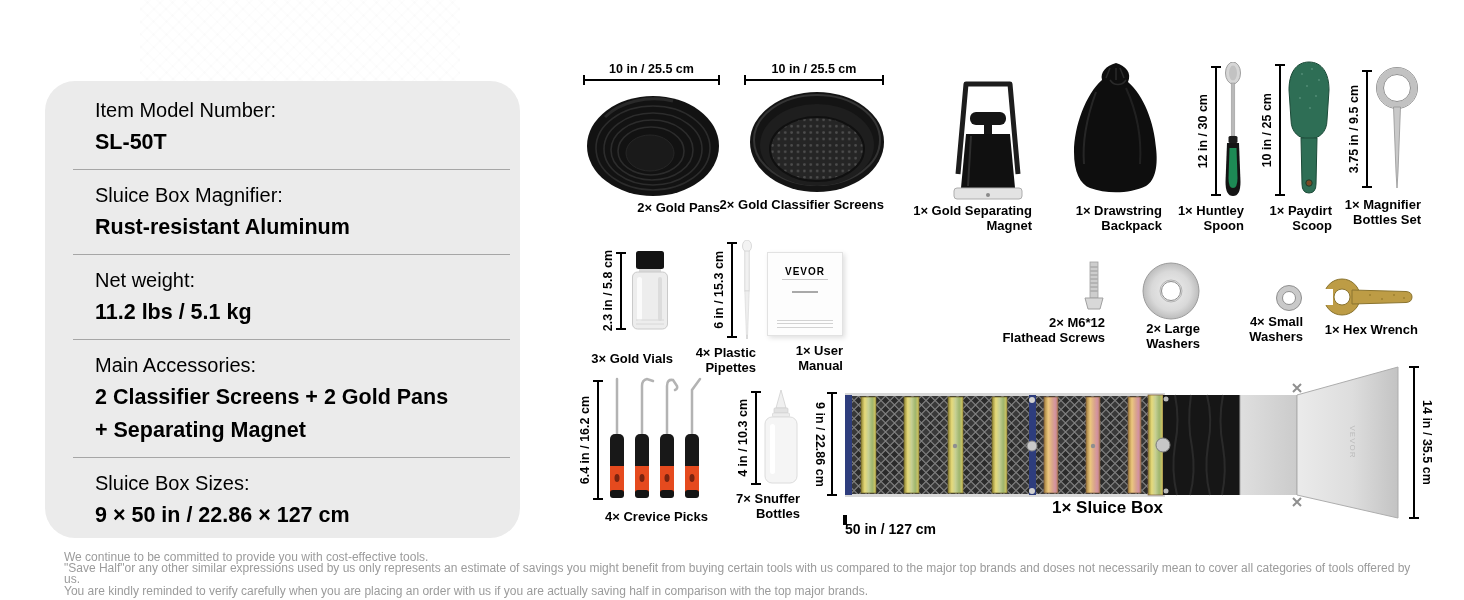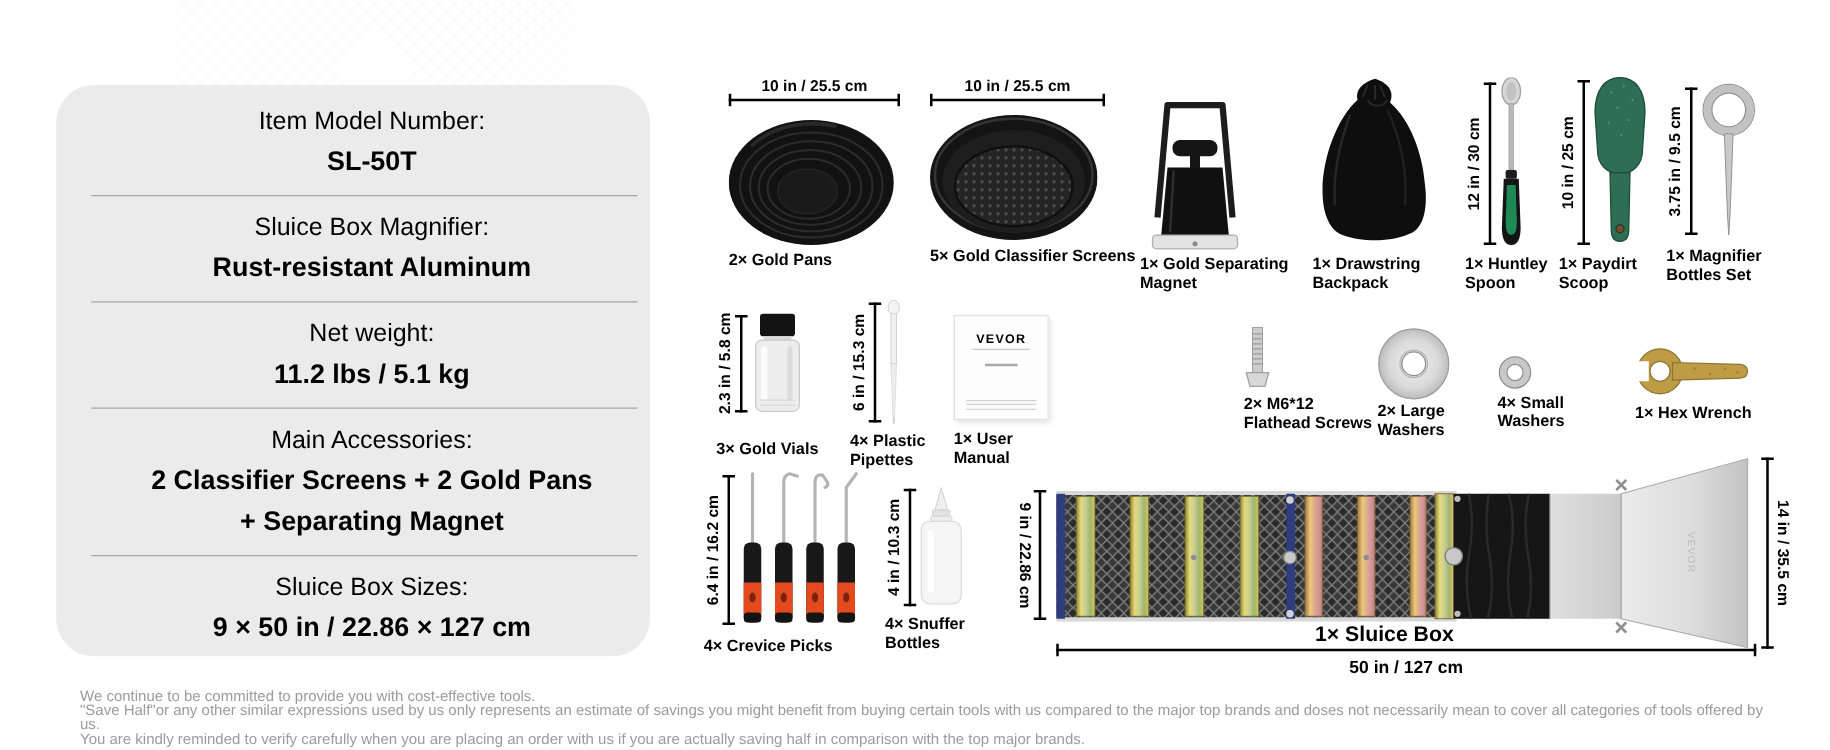--- a/index.html
+++ b/index.html
@@ -1,25 +1,25 @@
 <!DOCTYPE html>
 <html><head>
 <meta charset="utf-8">
 <style>
   html,body{margin:0;padding:0;background:#fff;}
   .canvas{position:relative;width:1464px;height:600px;background:#fff;overflow:hidden;
           font-family:"Liberation Sans",sans-serif;color:#000;}
   
-  .spec-panel{position:absolute;left:45px;top:68px;width:475px;height:457px;background:#ebebeb;
-              border-radius:30px;padding:14px 20px 0 50px;box-sizing:border-box;text-align:center;}
+  .spec-panel{position:absolute;left:45px;top:81px;width:475px;height:457px;background:#ebebeb;
+              border-radius:30px;padding:14px 20px 0 50px;box-sizing:border-box;}
   .spec-label{font-size:20px;font-weight:400;line-height:31px;}
   .spec-value{font-size:21.5px;font-weight:700;line-height:33px;white-space:pre-line;}
   .spec-divider{border:none;border-top:1px solid #a6a6a6;margin:10px -10px 10px -22px;}
   
-  .item{position:absolute;display:flex;flex-direction:column;align-items:flex-start;}
+  .item{position:absolute;display:flex;flex-direction:column;align-items:flex-end;}
   .label{font-weight:700;font-size:13px;line-height:14.5px;text-align:center;color:#000;}
   .nowrap{white-space:nowrap;}
   .dim-text{font-weight:700;font-size:12.5px;line-height:15px;white-space:nowrap;}
   .dim-top{display:flex;flex-direction:column;align-items:center;align-self:stretch;}
   .dim-h{position:relative;height:1.6px;background:#000;align-self:stretch;margin-top:2px;}
   .dim-h::before,.dim-h::after{content:"";position:absolute;top:-4.5px;width:1.6px;height:10.5px;background:#000;}
   .dim-h::before{left:0}.dim-h::after{right:0}
   .dim-v{position:relative;width:1.6px;background:#000;}
   .dim-v::before,.dim-v::after{content:"";position:absolute;left:-4.5px;width:10.5px;height:1.6px;background:#000;}
   .dim-v::before{top:0}.dim-v::after{bottom:0}
@@ -31,21 +31,21 @@
   .manual{width:76px;height:84px;background:#fdfdfd;border:1px solid #e2e2e2;box-sizing:border-box;
           box-shadow:2px 2px 5px rgba(0,0,0,.13);display:flex;flex-direction:column;align-items:center;}
   .m-brand{font-weight:700;font-size:10px;letter-spacing:1px;margin-top:13px;}
   .m-line{background:#c9c9c9;height:1px;width:46px;margin-top:2px;}
   .m-sub{background:#a9a9a9;height:2px;width:26px;margin-top:11px;}
   .m-fine{background:#d2d2d2;height:1px;width:56px;margin-top:2.5px;}
   .m-finewrap{margin-top:24px;display:flex;flex-direction:column;align-items:center;}
   
   .abs{position:absolute;}
   .sluice-label{font-weight:700;font-size:17px;white-space:nowrap;}
-  .dim-bottom{display:flex;flex-direction:column;align-items:center;}
+  .dim-bottom{display:flex;align-items:center;}
   .dim-bottom .dim-text{font-size:14px;margin-top:5px;}
   
   .disclaimer{position:absolute;left:64px;top:552px;width:1360px;color:#9b9b9b;font-size:12px;line-height:11.2px;}
   
   .corner-watermark{position:absolute;left:140px;top:0;width:320px;height:175px;opacity:.5;
      background:
        repeating-linear-gradient(45deg,rgba(0,0,0,.02) 0 2px,transparent 2px 9px),
        repeating-linear-gradient(-45deg,rgba(0,0,0,.02) 0 2px,transparent 2px 9px);}
 </style>
 </head>
@@ -112,21 +112,21 @@
         <pattern id="sievedots" width="6.4" height="6.4" patternUnits="userSpaceOnUse">
           <rect width="6.4" height="6.4" fill="#252525"></rect>
           <circle cx="3.2" cy="3.2" r="1.35" fill="#4d4d4d"></circle>
         </pattern>
       </defs>
       <ellipse cx="67" cy="51" rx="67" ry="50" fill="#141414"></ellipse>
       <ellipse cx="67" cy="49" rx="63" ry="45" fill="none" stroke="#343434" stroke-width="2"></ellipse>
       <ellipse cx="67" cy="54" rx="57" ry="41" fill="#1e1e1e"></ellipse>
       <ellipse cx="67" cy="58" rx="47" ry="32" fill="url(#sievedots)" stroke="#101010" stroke-width="2"></ellipse>
     </svg>
-    <div class="label nowrap" style="margin-top:4px">5× Gold Classifier Screens</div>
+    <div class="label nowrap" style="margin-top:4px">2× Gold Classifier Screens</div>
   </div>
 
   <div class="item" style="left:912px;top:62px;width:120px;">
     <svg width="88" height="140" viewBox="0 0 88 140">
       <path d="M14,112 L22,22 L66,22 L74,112" fill="none" stroke="#1d1d1d" stroke-width="5" stroke-linejoin="round"></path>
       <rect x="26" y="50" width="36" height="13" rx="6" fill="#151515"></rect>
       <rect x="40" y="61" width="8" height="13" fill="#151515"></rect>
       <path d="M22,72 L66,72 L71,126 L17,126 Z" fill="#101010"></path>
       <path d="M27,74 L24,124" stroke="#2e2e2e" stroke-width="2" fill="none"></path>
       <rect x="10" y="126" width="68" height="11" rx="3" fill="#e3e3e3" stroke="#adadad"></rect>
@@ -360,21 +360,21 @@
         <div class="dim-v" style="height:94px"></div>
       </div>
       <svg width="38" height="100" viewBox="0 0 38 100">
         <path d="M19,2 L24,20 L14,20 Z" fill="#f0f0f0" stroke="#d0d0d0" stroke-width="0.8"></path>
         <rect x="12" y="20" width="14" height="5" rx="1" fill="#e2e2e2" stroke="#cfcfcf" stroke-width="0.7"></rect>
         <rect x="10.5" y="25" width="17" height="4" rx="1" fill="#ececec" stroke="#d5d5d5" stroke-width="0.7"></rect>
         <rect x="3" y="29" width="32" height="66" rx="7" fill="#f5f5f5" stroke="#dcdcdc"></rect>
         <rect x="8" y="36" width="5" height="50" rx="2.5" fill="#ffffff"></rect>
       </svg>
     </div>
-    <div class="label nowrap" style="margin-top:4px">4× Snuffer</div>
+    <div class="label nowrap" style="margin-top:4px">7× Snuffer</div>
     <div class="label nowrap">Bottles</div>
   </div>
 
   <svg class="abs" style="left:845px;top:360px;" width="565" height="165" viewBox="0 0 565 165">
     <defs>
       <pattern id="mesh" width="9" height="9" patternUnits="userSpaceOnUse">
         <rect width="9" height="9" fill="#393939"></rect>
         <path d="M0,4.5 L4.5,0 L9,4.5 L4.5,9 Z" fill="#2a2a2a" stroke="#808080" stroke-width="1.1"></path>
       </pattern>
       <linearGradient id="rifA" x1="0" y1="0" x2="1" y2="0">

